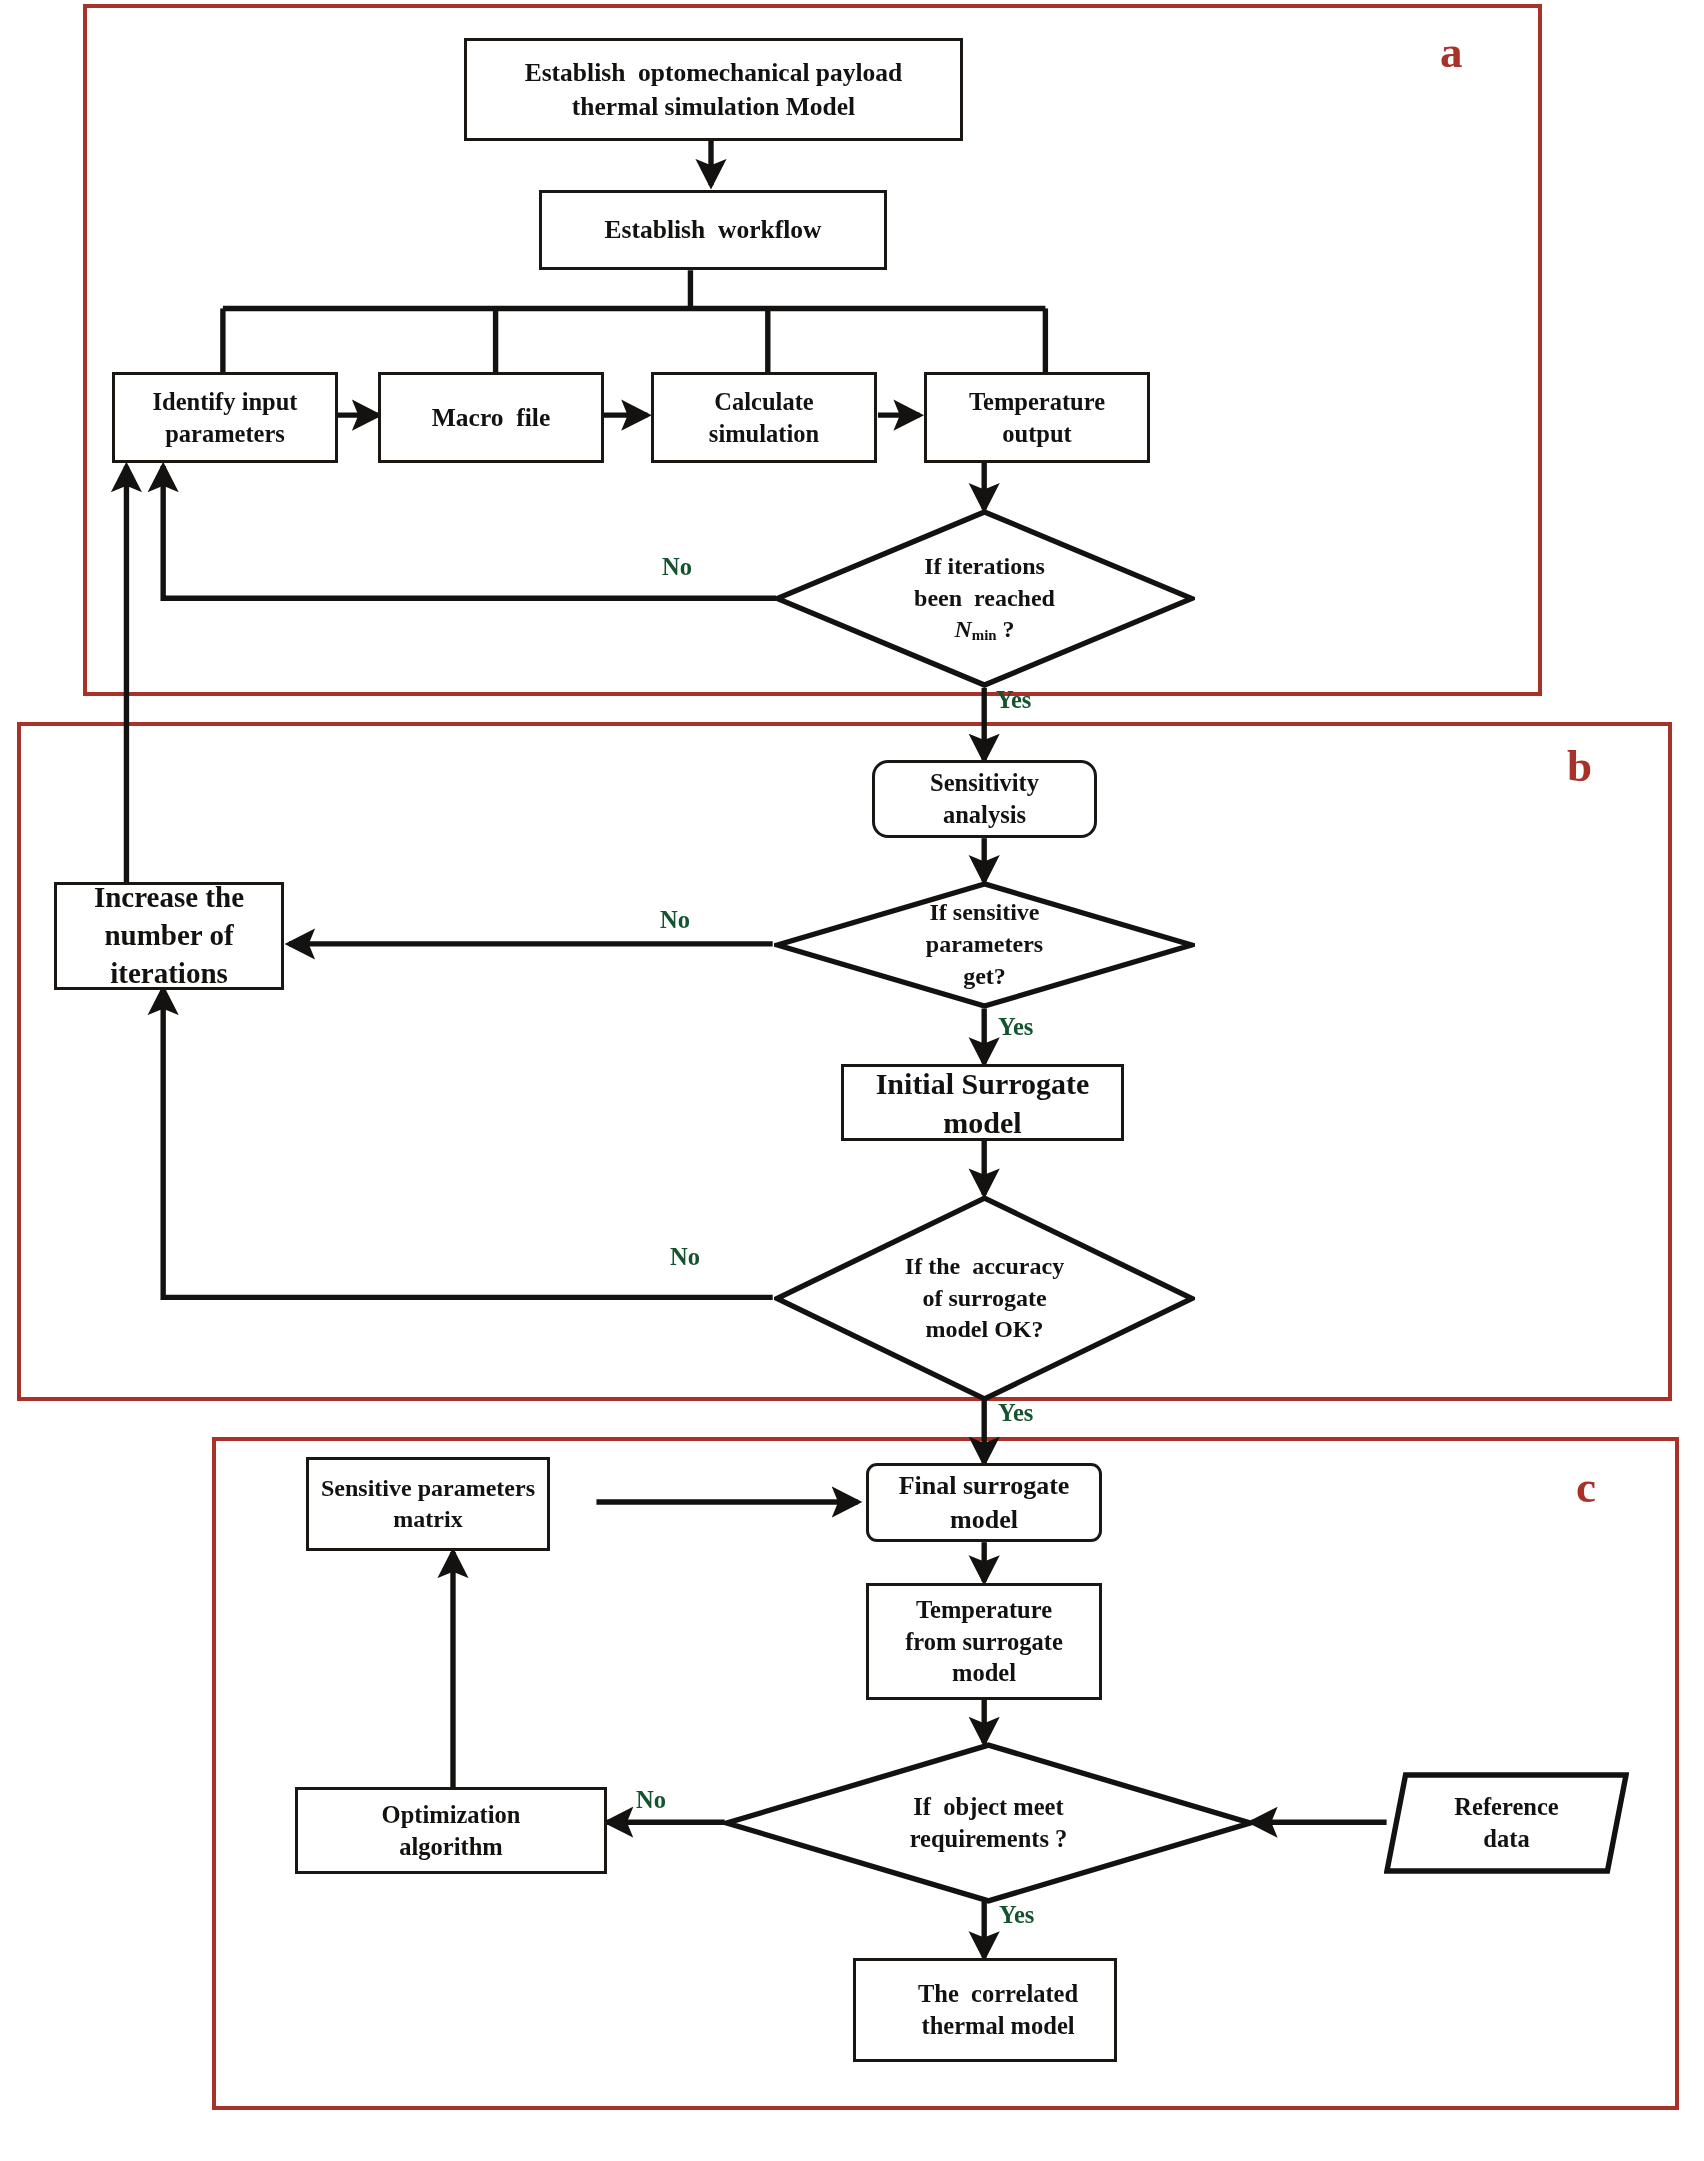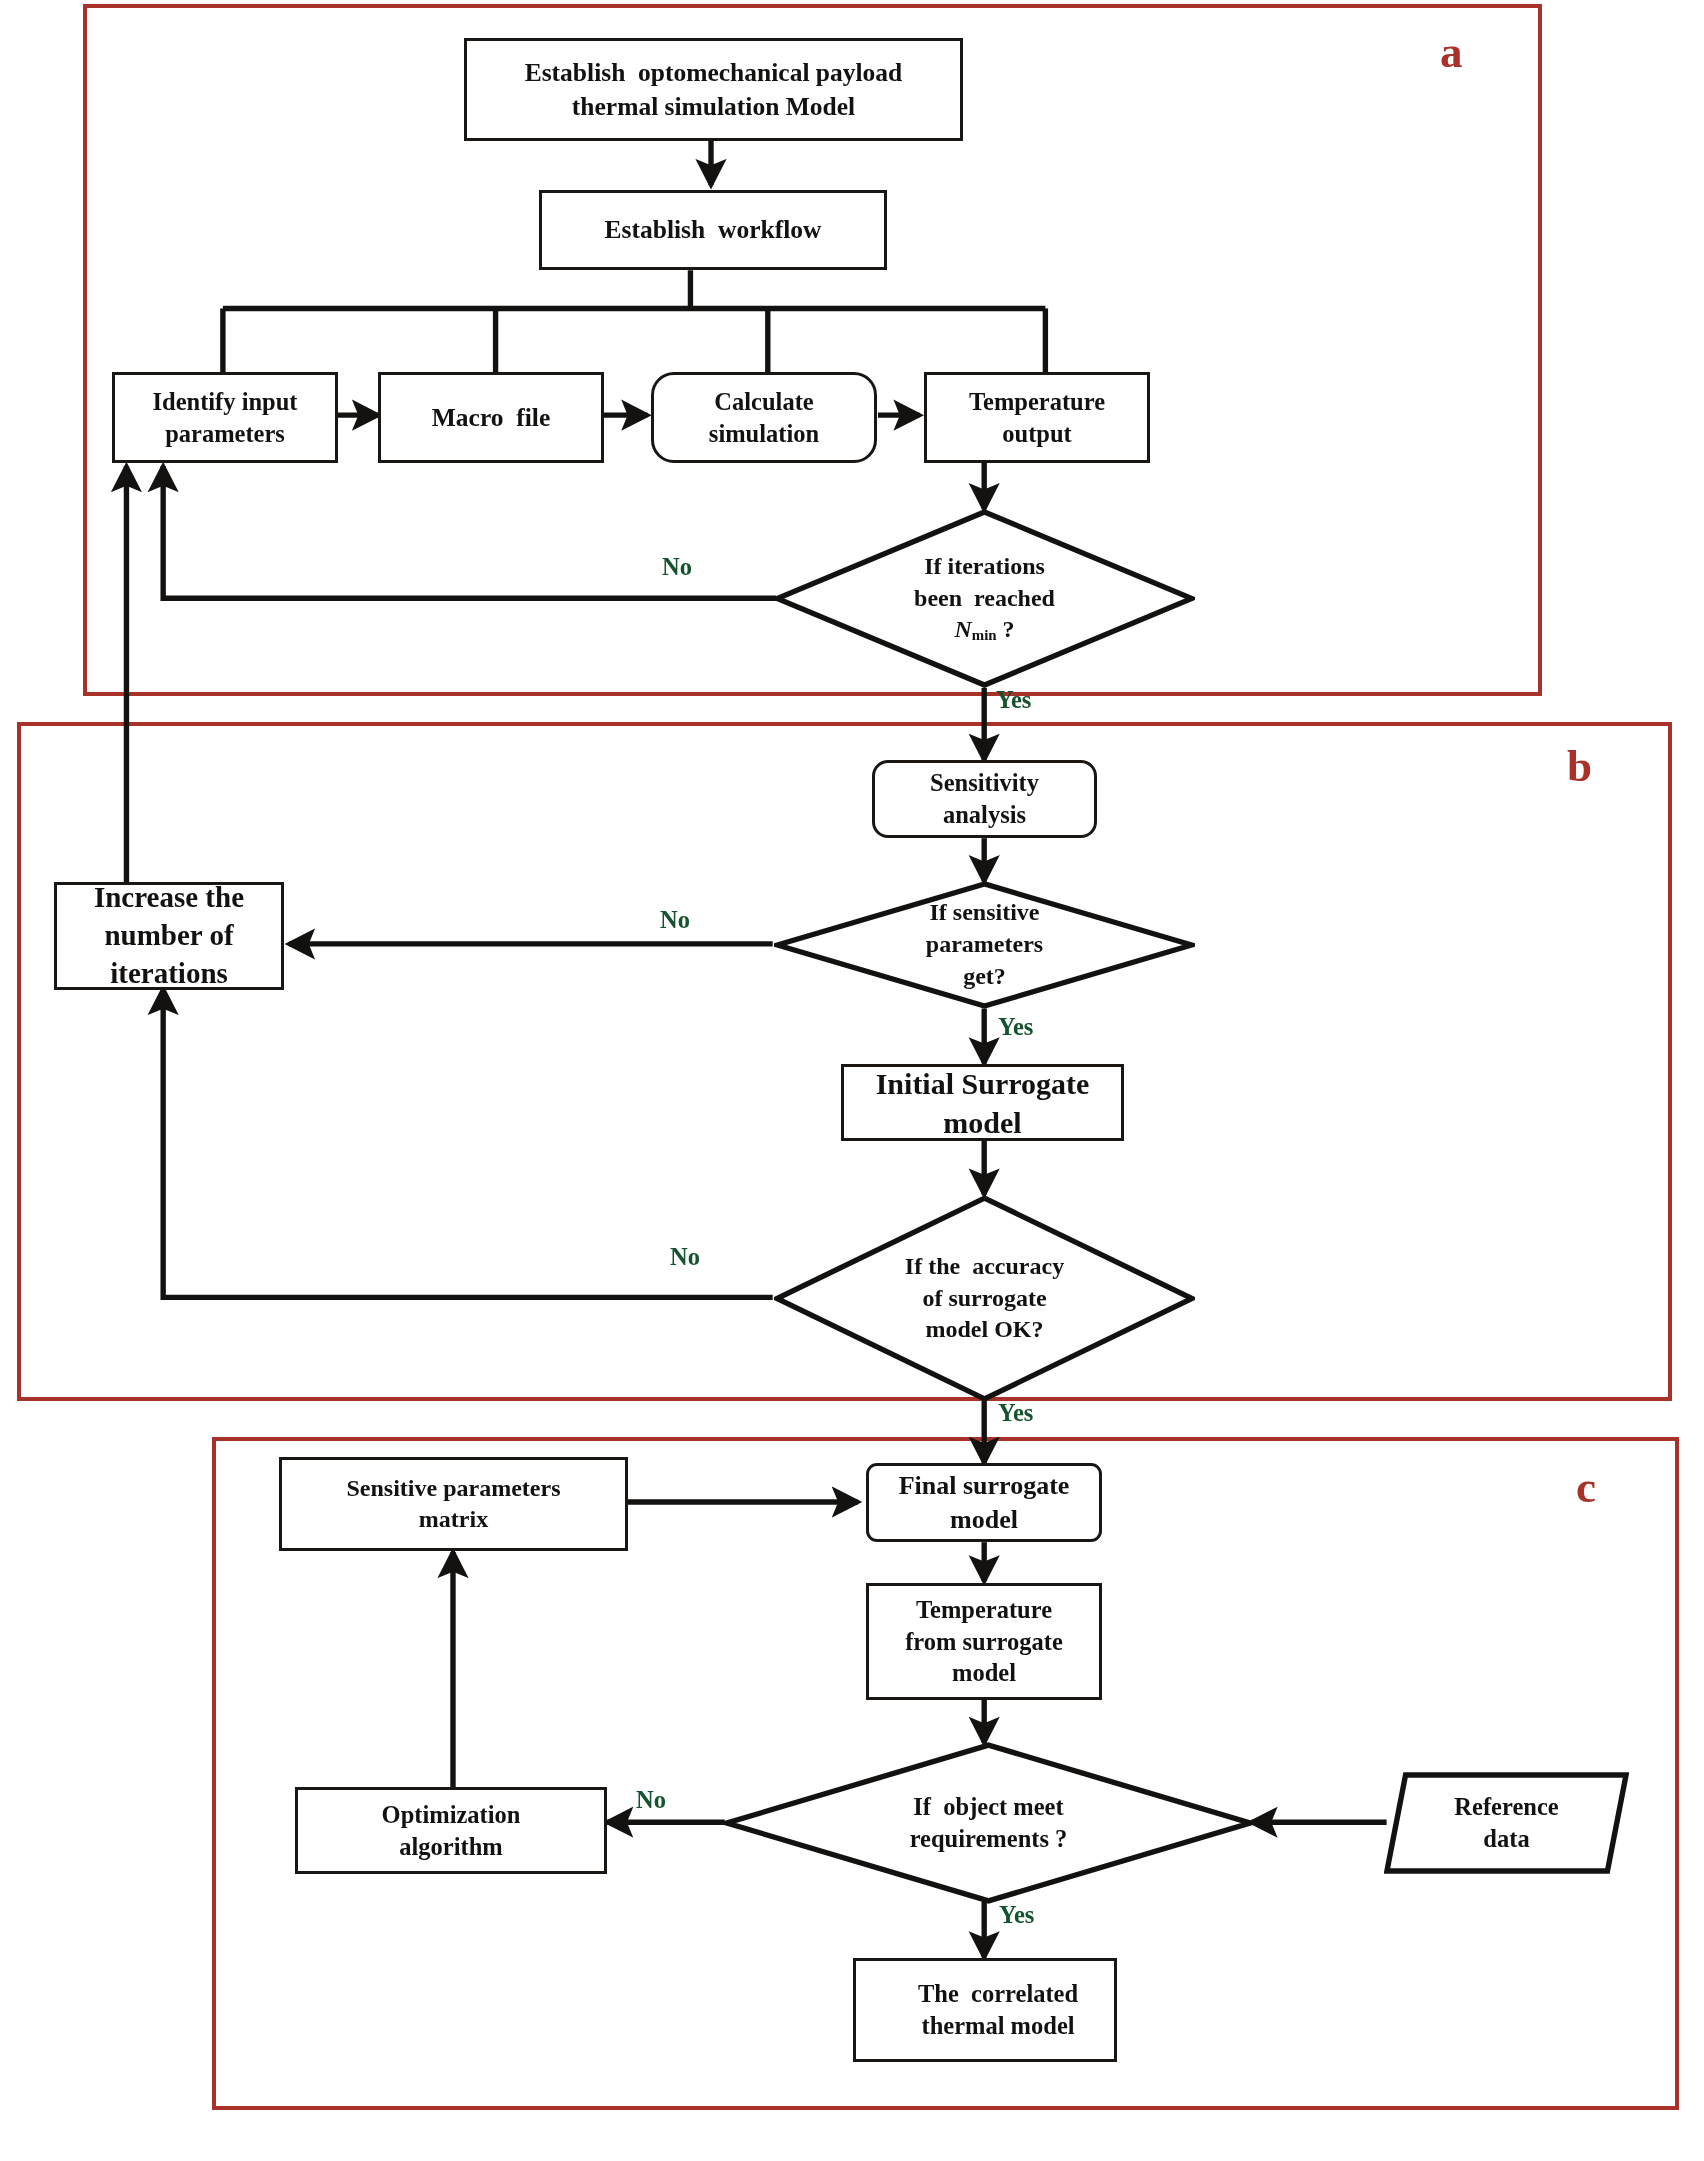--- a/index.html
+++ b/index.html
@@ -109,41 +109,41 @@
   </div>
 
   <div class="node" style="left:112px;top:372px;width:226px;height:91px;font-size:24.5px;">
     <span>Identify input<br>parameters</span>
   </div>
 
   <div class="node" style="left:378px;top:372px;width:226px;height:91px;font-size:25.5px;">
     <span>Macro&nbsp; file</span>
   </div>
 
-  <div class="node" style="left:651px;top:372px;width:226px;height:91px;font-size:24.5px;border-radius:23px;">
+  <div class="node" style="left:651px;top:372px;width:226px;height:91px;font-size:24.5px;">
     <span>Calculate<br>simulation</span>
   </div>
 
   <div class="node" style="left:924px;top:372px;width:226px;height:91px;font-size:24.5px;">
     <span>Temperature<br>output</span>
   </div>
 
   <div class="node" style="left:872px;top:760px;width:225px;height:78px;font-size:24.5px;border-radius:16px;">
     <span>Sensitivity<br>analysis</span>
   </div>
 
   <div class="node" style="left:54px;top:882px;width:230px;height:108px;font-size:29px;">
     <span>Increase the<br>number of<br>iterations</span>
   </div>
 
   <div class="node" style="left:841px;top:1064px;width:283px;height:77px;font-size:30px;">
     <span>Initial Surrogate<br>model</span>
   </div>
 
-  <div class="node" style="left:279px;top:1457px;width:349px;height:94px;font-size:24px;">
+  <div class="node" style="left:306px;top:1457px;width:244px;height:94px;font-size:24px;">
     <span>Sensitive parameters<br>matrix</span>
   </div>
 
   <div class="node" style="left:866px;top:1463px;width:236px;height:79px;font-size:26px;border-radius:11px;">
     <span>Final surrogate<br>model</span>
   </div>
 
   <div class="node" style="left:866px;top:1583px;width:236px;height:117px;font-size:24.5px;">
     <span>Temperature<br>from surrogate<br>model</span>
   </div>

